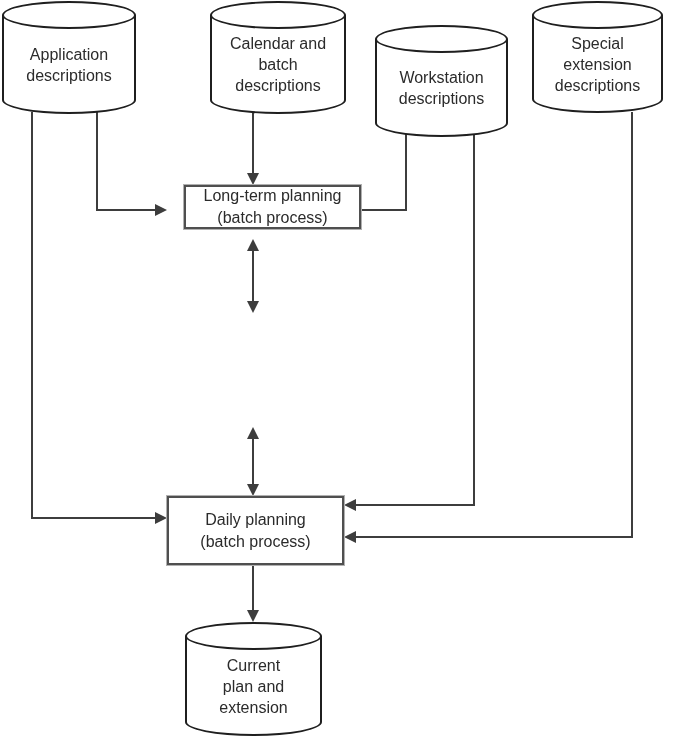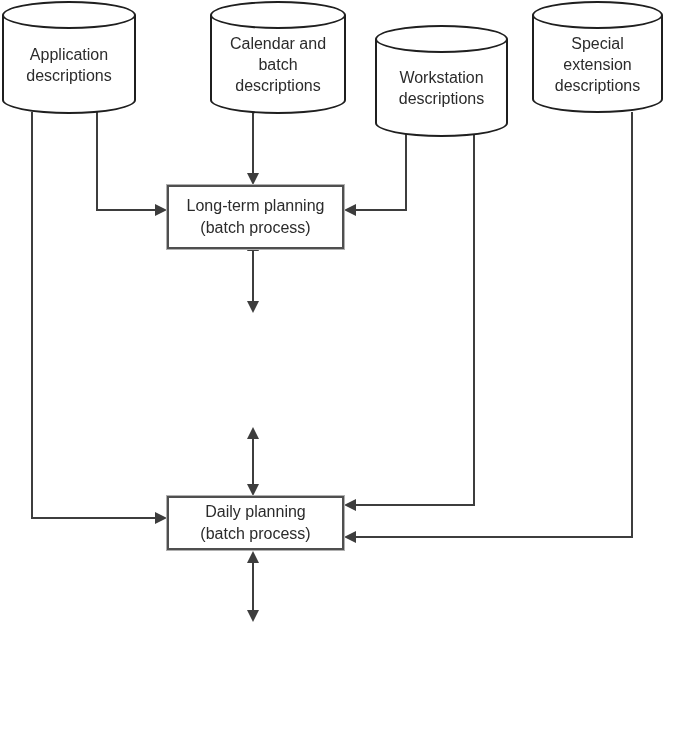--- a/index.html
+++ b/index.html
@@ -135,24 +135,34 @@
     <div class="cyl-body"></div>
     <div class="cyl-top"></div>
     <div class="cyl-label">
       <span>Special</span>
       <span>extension</span>
       <span>descriptions</span>
     </div>
   </div>
 
 
+  <div class="cylinder" style="left:185px; top:622px; width:137px; height:114px;">
+    <div class="cyl-bottom"></div>
+    <div class="cyl-body"></div>
+    <div class="cyl-top"></div>
+    <div class="cyl-label">
+      <span>Current</span>
+      <span>plan and</span>
+      <span>extension</span>
+    </div>
+  </div>
 
-  <div class="process" style="left:167px; top:185px; width:177px; height:64px;">
+  <div class="process" style="left:184px; top:185px; width:177px; height:44px;">
     <span>Long-term planning</span>
     <span>(batch process)</span>
   </div>
 
-  <div class="process" style="left:167px; top:496px; width:177px; height:54px;">
+  <div class="process" style="left:167px; top:496px; width:177px; height:69px;">
     <span>Daily planning</span>
     <span>(batch process)</span>
   </div>
 
 </div>
 
 </body></html>

